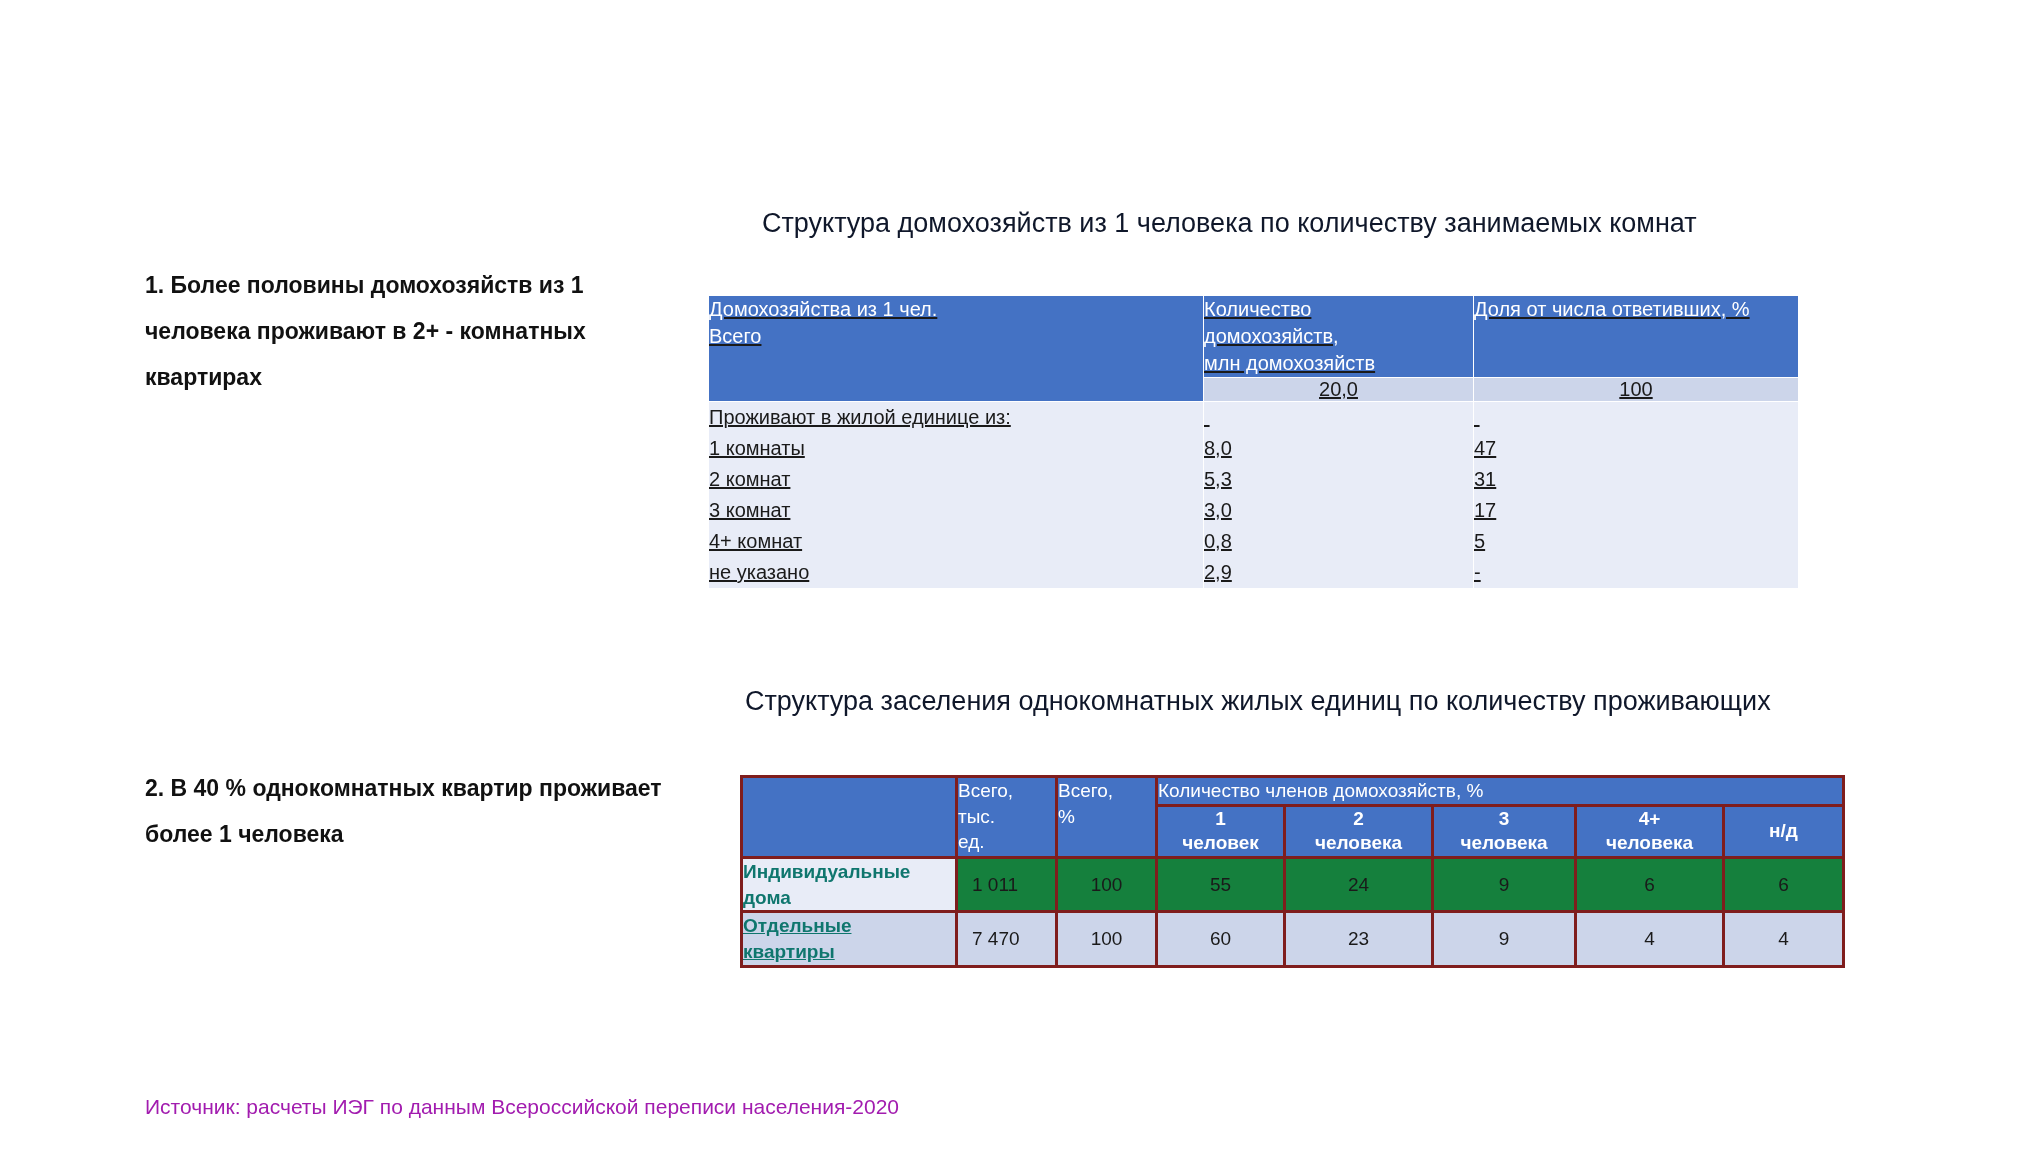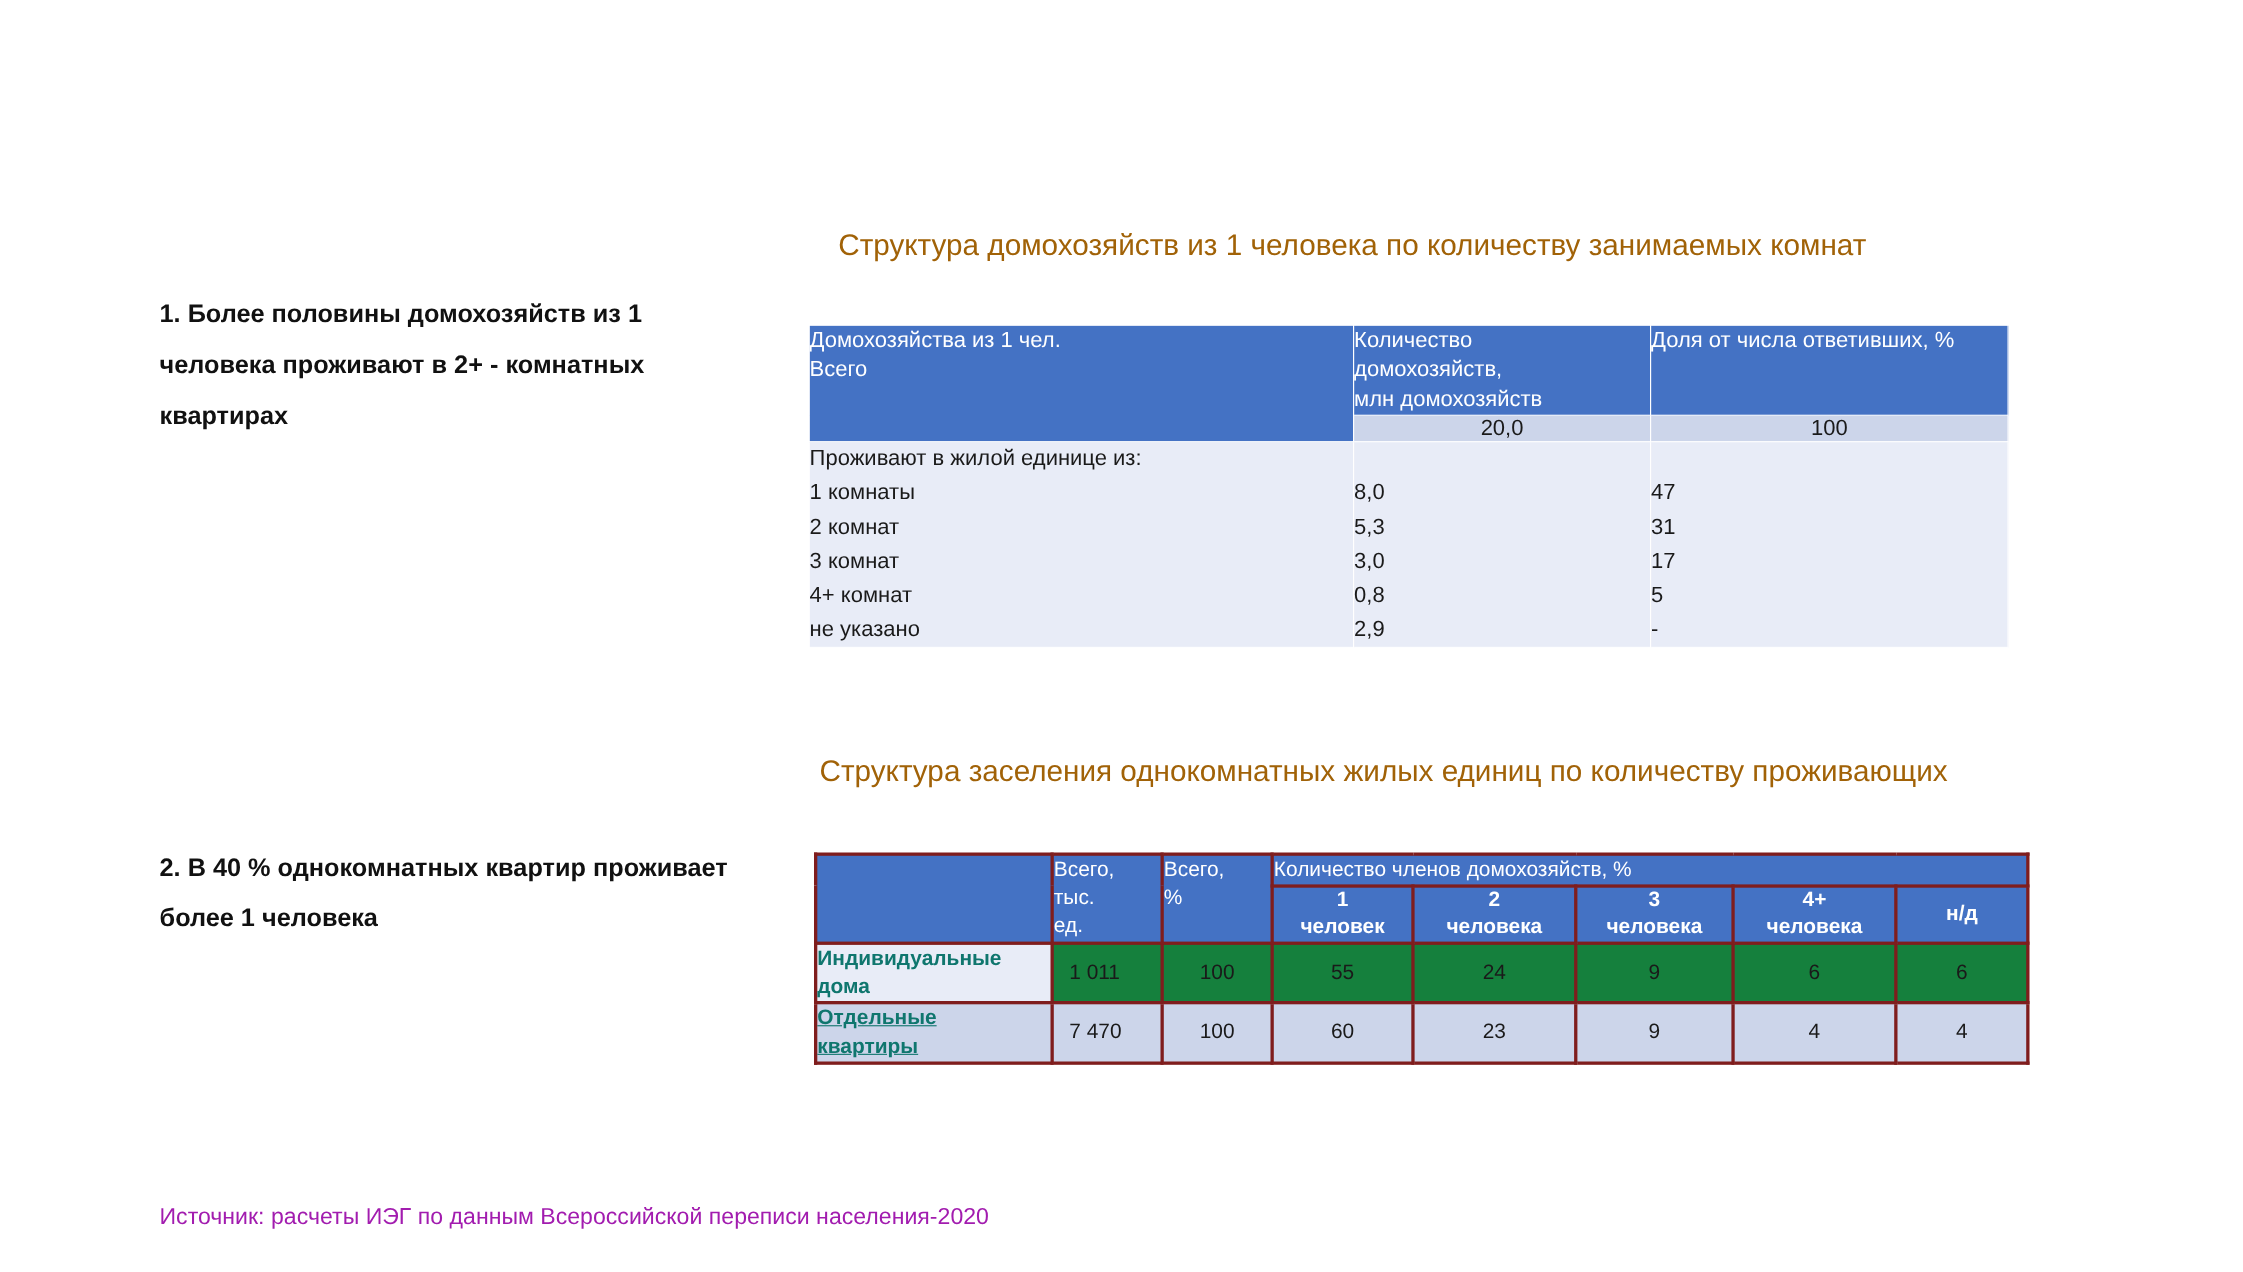--- a/index.html
+++ b/index.html
@@ -41,42 +41,43 @@
     line-height: 2.0;
     color: #111111;
   }
   .bullet-1 { top: 262px; }
   .bullet-2 { top: 765px; }
 
   
   .section-heading {
     position: absolute;
     font-size: 27px;
-    color: #a16207;
+    color: #0f172a;
     line-height: 1.35;
   }
   .heading-1 {
     top: 205px;
     left: 762px;
     width: 1030px;
   }
   .heading-2 {
     top: 683px;
     left: 745px;
     width: 1060px;
   }
 
   
   .table1 {
     position: absolute;
     top: 295px;
-    left: 735px;
+    left: 708px;
     width: 1090px;
     border-collapse: collapse;
     table-layout: fixed;
+    text-decoration: underline;
   }
   .table1 td, .table1 th {
     padding: 0;
     vertical-align: top;
   }
   .t1-head {
     background: #4472c4;
     color: #ffffff;
     font-size: 20px;
     line-height: 1.35;

